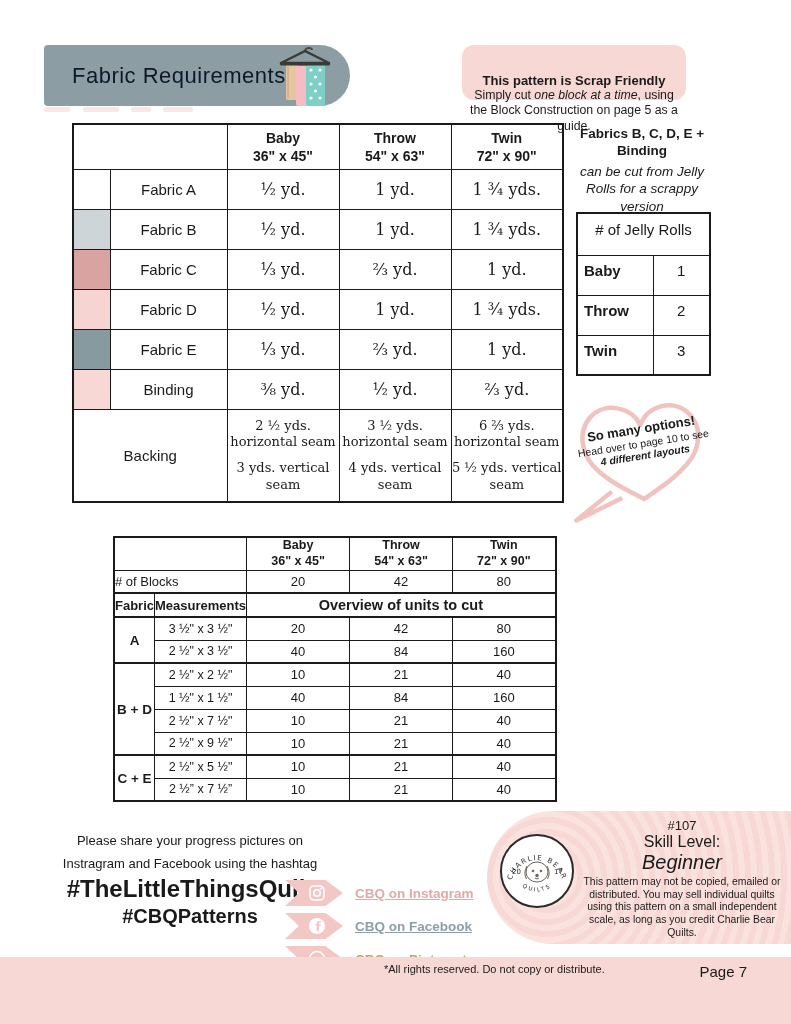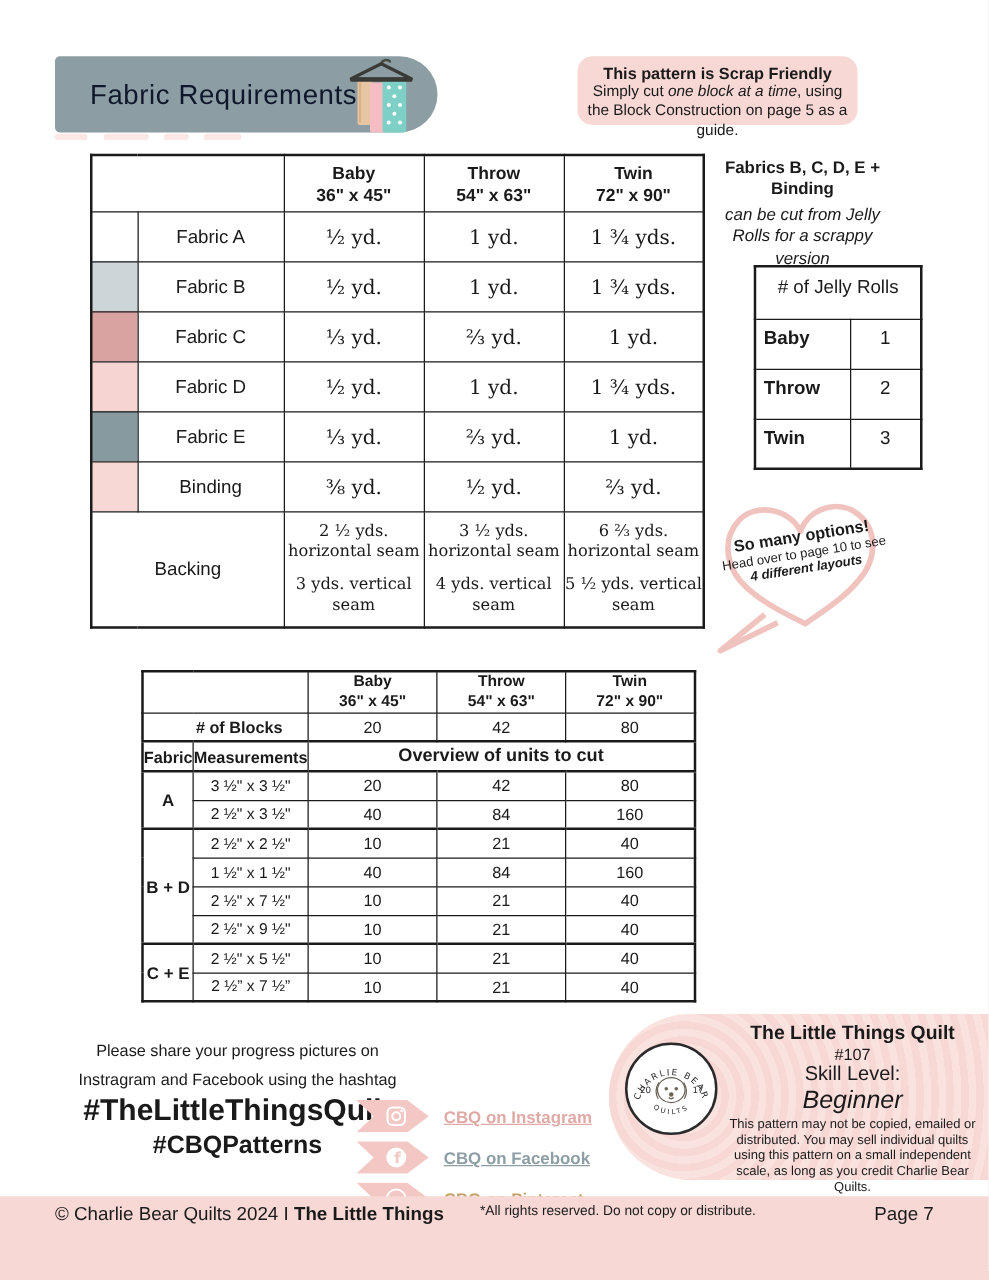--- a/index.html
+++ b/index.html
@@ -17,21 +17,21 @@
     display:flex; align-items:center; padding-left:28px;
   }
   .banner-title { color:#0f172a; font-size:22px; font-weight:400; letter-spacing:0.5px; }
   .hanger-wrap { position:absolute; left:276px; top:44px; width:58px; height:66px; }
   .banner-dash { position:absolute; top:107px; height:5px; background:#fbe7e4; border-radius:2px; }
 
   .scrap-box {
     position:absolute; left:462px; top:45px; width:224px; height:55px;
     background:#f8d8d4; border-radius:12px; text-align:center; padding-top:6px;
   }
-  .scrap-title { font-size:13px; font-weight:bold; }
+  .scrap-title { font-size:13px; font-weight:bold;margin-top:22px; }
   .scrap-body { font-size:12.3px; line-height:1.26; padding:0 8px; }
 
   
   .fabric-table {
     position:absolute; left:72px; top:123px; border-collapse:collapse;
     border:2px solid #1a1a1a;
   }
   .fabric-table td, .fabric-table th { border:1.5px solid #1a1a1a; }
   .fabric-table .col-swatch { width:37px; }
   .fabric-table .col-label  { width:117px; }
@@ -44,21 +44,21 @@
   .ft-backval { text-align:center; font-family:"DejaVu Serif", serif; font-size:13px; line-height:1.25; }
   .ft-backval .seam-b { margin-top:10px; }
 
   
   .jelly-note {
     position:absolute; left:566px; top:126px; width:152px; text-align:center;
   }
   .jelly-note-bold { font-weight:bold; font-size:13.5px; line-height:1.25; }
   .jelly-note-italic { font-style:italic; font-size:13.5px; line-height:1.3; margin-top:3px; }
   .jelly-table {
-    position:absolute; left:603px; top:212px; border-collapse:collapse;
+    position:absolute; left:576px; top:212px; border-collapse:collapse;
     border:2px solid #1a1a1a;
   }
   .jelly-table td { border:1.5px solid #1a1a1a; }
   .jelly-head { height:42px; text-align:center; font-size:15px; vertical-align:top; padding-top:7px; }
   .jelly-row { height:40px; }
   .jelly-label { width:76px; font-weight:bold; font-size:15px; padding-left:6px; vertical-align:top; padding-top:6px;}
   .jelly-val { width:57px; text-align:center; font-size:15px; vertical-align:top; padding-top:6px;}
 
   .bubble-wrap { position:absolute; left:560px; top:391px; width:165px; height:132px; }
   .bubble-text {
@@ -72,21 +72,21 @@
   
   .cut-table {
     position:absolute; left:113px; top:536px; border-collapse:collapse;
     border:2px solid #1a1a1a; font-size:13px;
   }
   .cut-table td { border:1px solid #1a1a1a; text-align:center; }
   .cut-table .cc-fab { width:103px; }
   .cut-table .cc-val { width:103px; }
   .ct-head { height:33px; font-weight:bold; font-size:12.5px; line-height:1.25; }
   .ct-blocks { height:23px; }
-  .ct-blocks .ct-blocks-label { text-align:right; font-weight:bold; padding-right:20px; }
+  .ct-blocks .ct-blocks-label { text-align:left; font-weight:normal; padding-right:5px; }
   .ct-ovh { height:24px; }
   .ct-ovh td { font-weight:bold; }
   .ct-ovh .ct-overview { font-size:14.5px; }
   .ct-row { height:23px; }
   .ct-meas { font-size:12.5px; }
   .ct-fabcell { font-weight:bold; font-size:13.5px; }
   .thick-top td { border-top-width:2px; }
 
   
   .share-block { position:absolute; left:40px; top:833px; width:300px; text-align:center; }
@@ -423,26 +423,24 @@
         <path d="M28 33 q-4 7 -0.5 13"></path>
         <path d="M48 33 q4 7 0.5 13"></path>
         <circle cx="34" cy="38" r="0.9" fill="#6b6258"></circle>
         <circle cx="42" cy="38" r="0.9" fill="#6b6258"></circle>
         <circle cx="38" cy="42.5" r="1.3" fill="#6b6258"></circle>
         <path d="M36 45 q2 2 4 0"></path>
       </g>
     </svg>
   </div>
   <div class="info-text">
-    <div class="info-title">The Little Things Quilt</div>
     <div class="info-number">#107</div>
     <div class="info-skill">Skill Level:</div>
     <div class="info-skillval">Beginner</div>
     <div class="info-disc">This pattern may not be copied, emailed or distributed. You may sell individual quilts using this pattern on a small independent scale, as long as you credit Charlie Bear Quilts.</div>
   </div>
 
   <div class="footer" style="background-color: rgb(248, 216, 212);">
-    <div class="footer-copy"><span>© Charlie Bear Quilts 2024 I </span><b>The Little Things</b></div>
     <div class="footer-rights">*All rights reserved. Do not copy or distribute.</div>
     <div class="footer-page">Page 7</div>
   </div>
 
 </div>
 
 </body></html>

